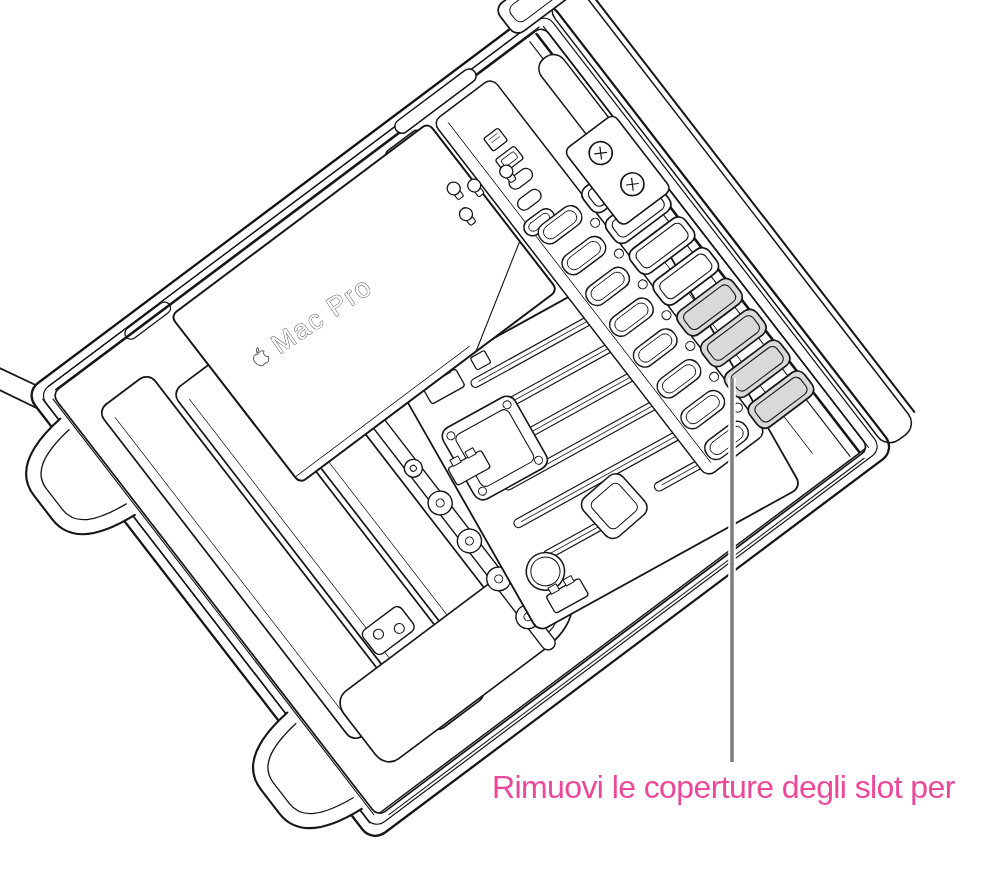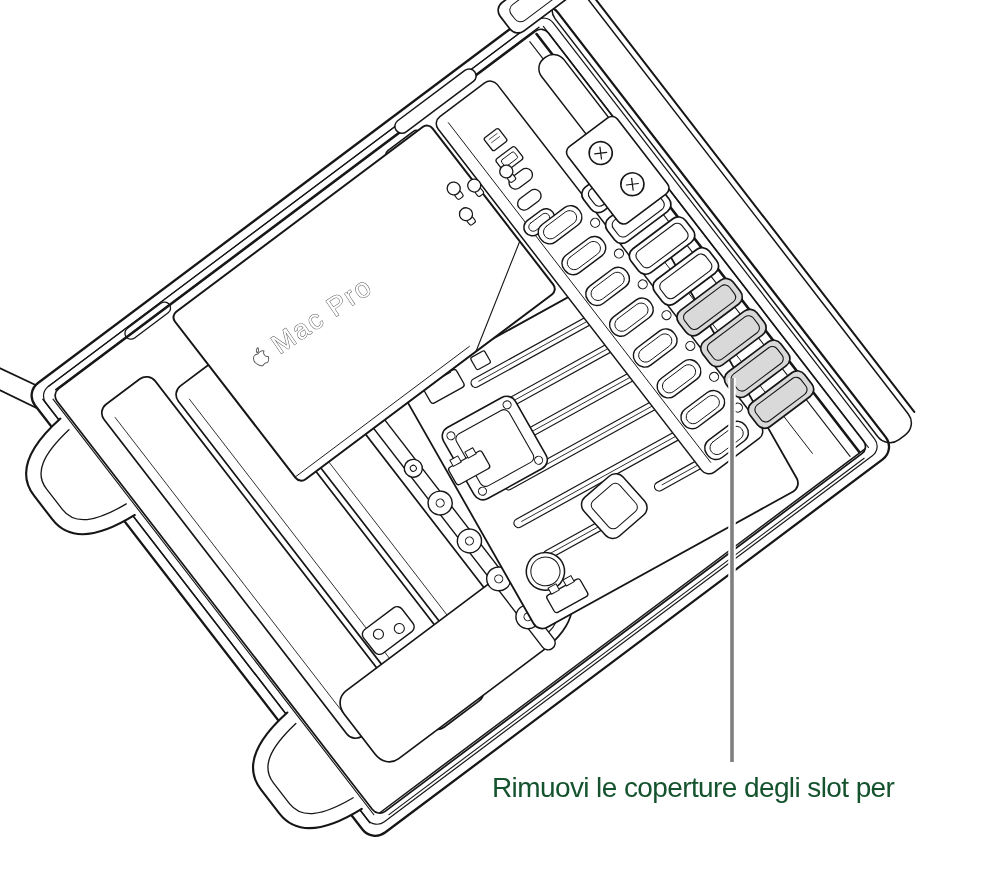--- a/index.html
+++ b/index.html
@@ -1,20 +1,20 @@
 <!DOCTYPE html>
 <html><head>
 <meta charset="utf-8">
 <style>
   html,body{margin:0;padding:0;background:#fff;}
   #stage{position:relative;width:984px;height:883px;background:#fff;overflow:hidden;
          font-family:"Liberation Sans",sans-serif;}
   #art{position:absolute;left:0;top:0;}
-  .caption{position:absolute;left:492px;top:772px;color:#14532d;
-           font-size:28px;line-height:31px;letter-spacing:-0.6px;white-space:nowrap;}
+  .caption{position:absolute;left:492px;top:772px;color:#ec4899;
+           font-size:32px;line-height:31px;letter-spacing:-0.6px;white-space:nowrap;}
   .caption div{margin:0;padding:0;}
   text.label{font-family:"Liberation Sans",sans-serif;font-size:27px;letter-spacing:2px;
              fill:#ffffff;stroke:#5a5a5a;stroke-width:1;paint-order:stroke;}
 </style>
 </head>
 <body>
 
 <div id="stage">
 <svg id="art" width="984" height="883" viewBox="0 0 984 883">
 

